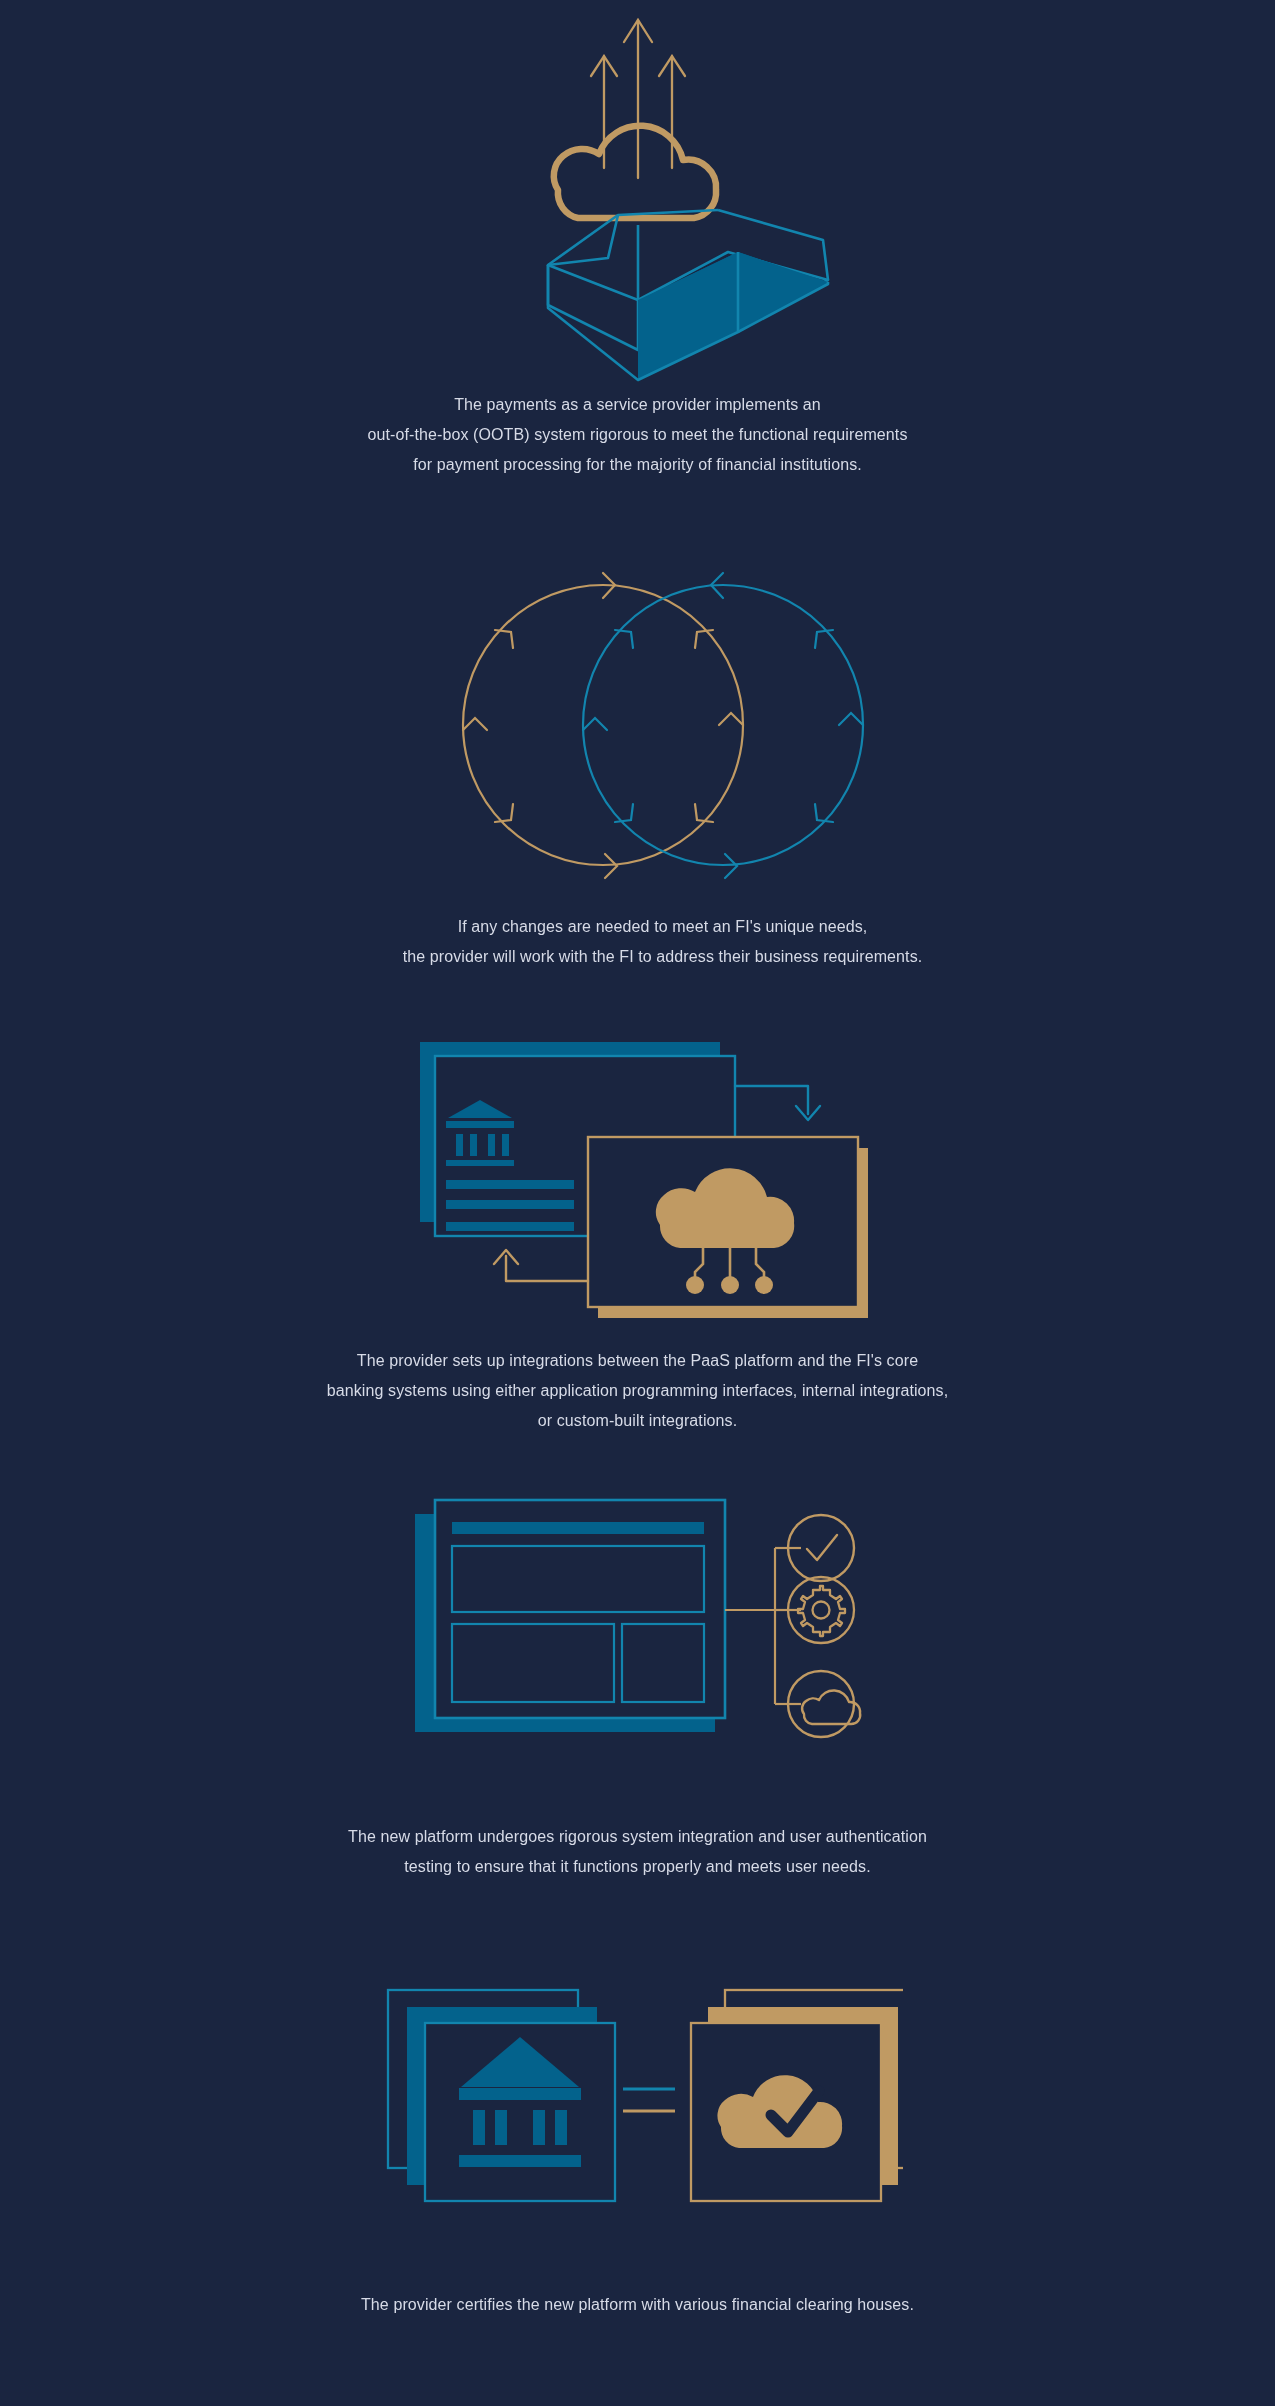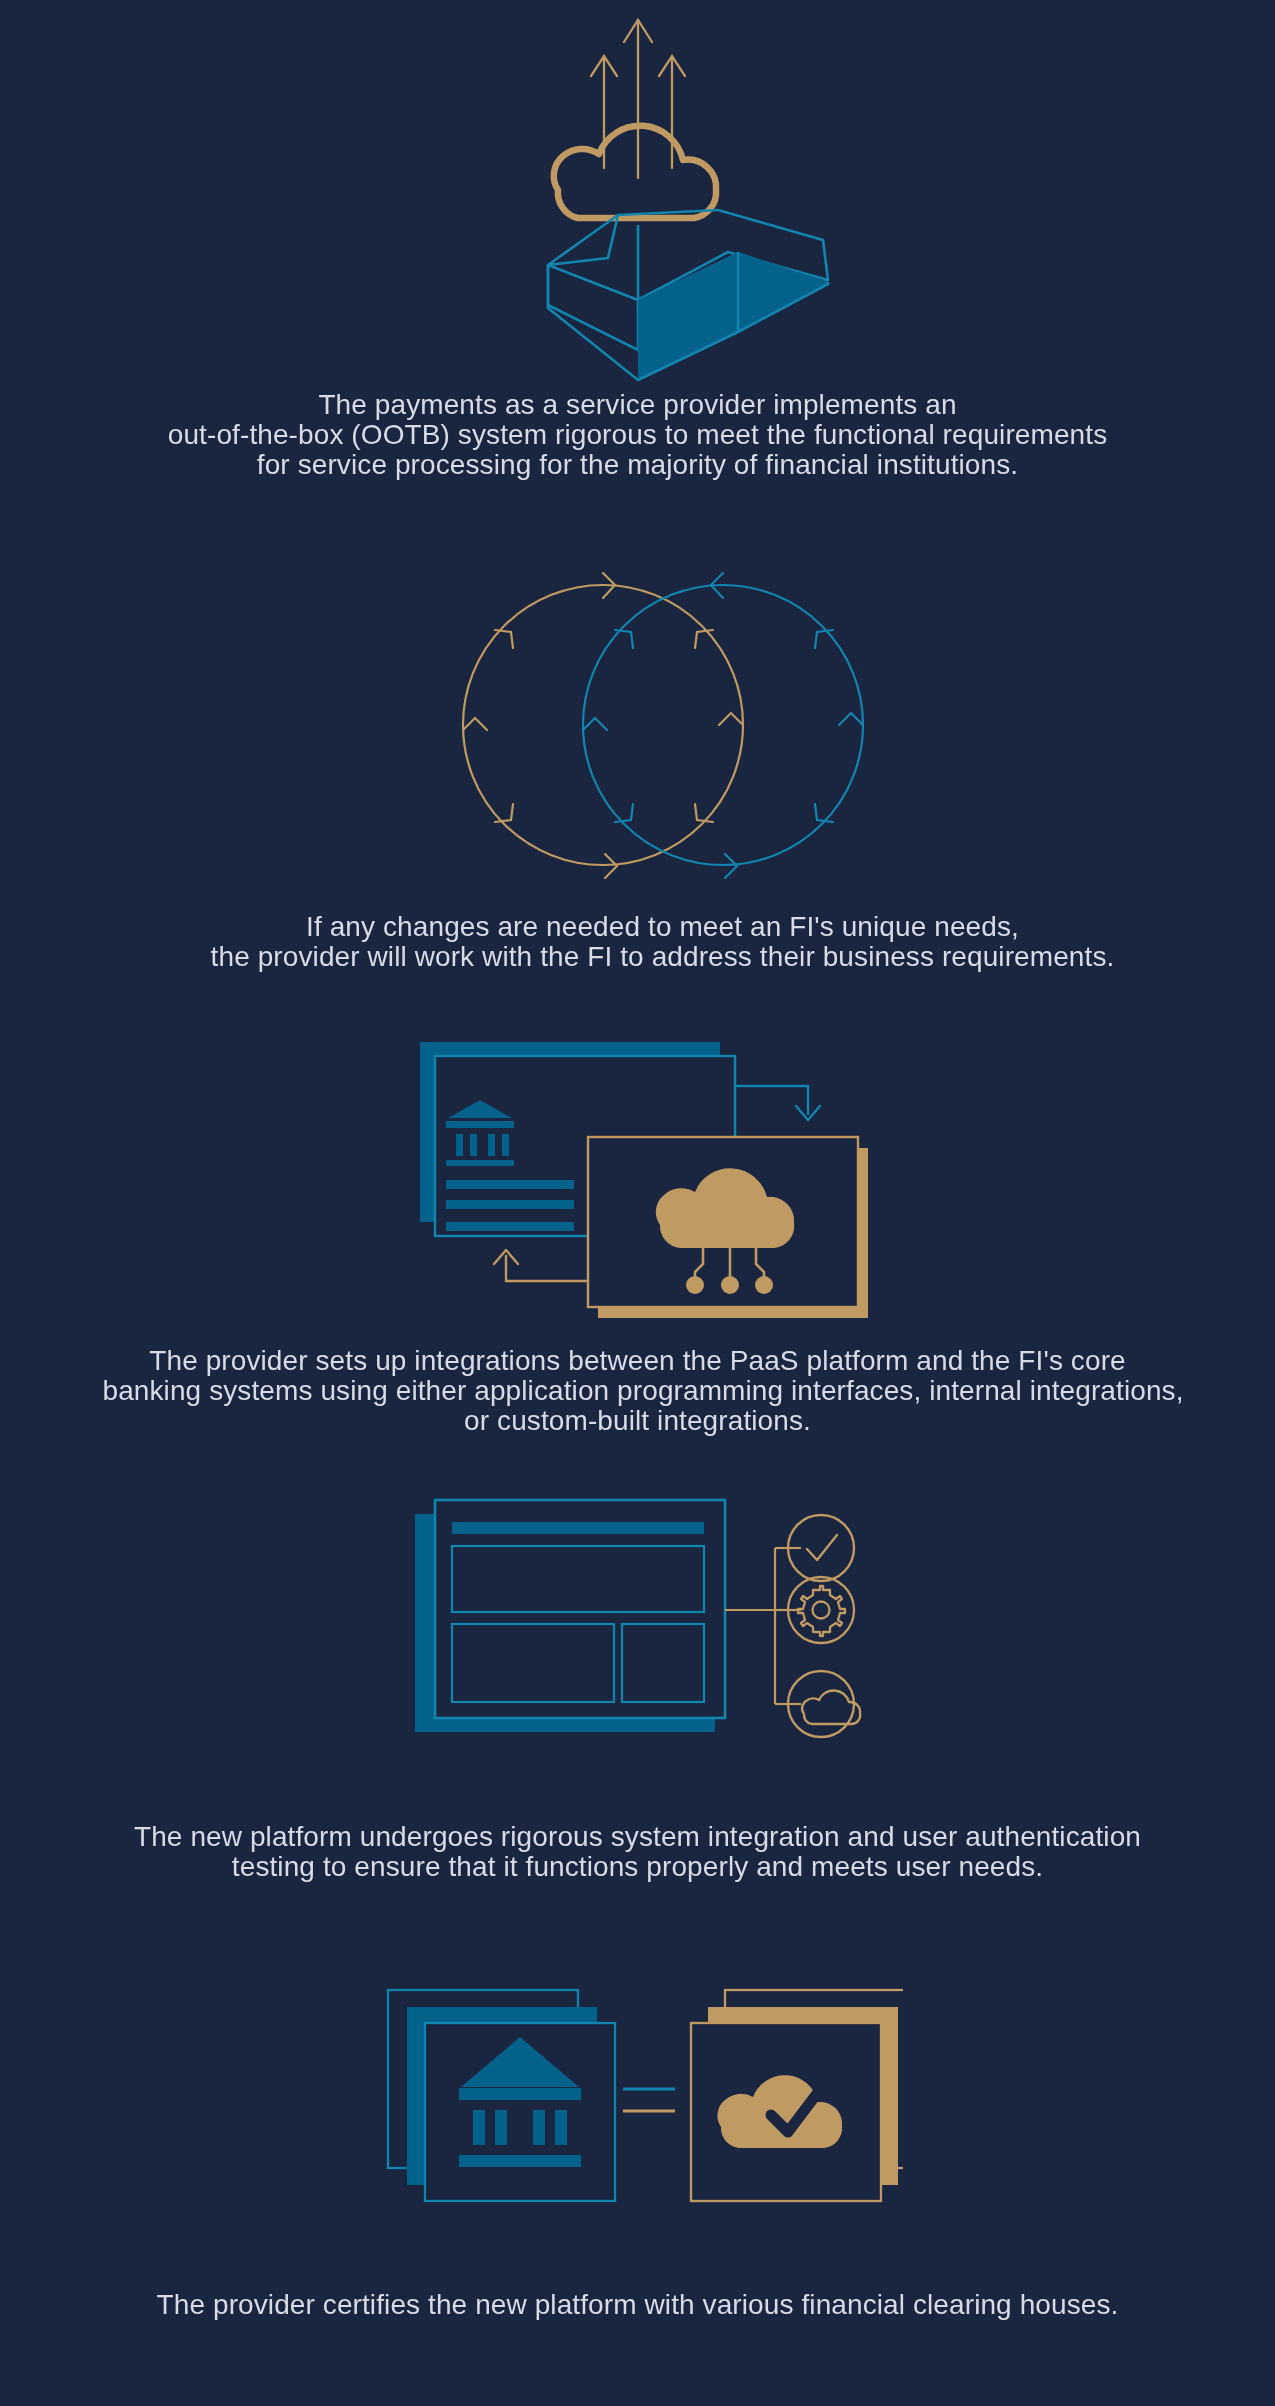--- a/index.html
+++ b/index.html
@@ -29,21 +29,21 @@
     width: 1275px;
     display: block;
   }
   .art svg { display: block; margin: 0 auto; }
 
   .caption {
     width: 1070px;
     margin: 0 auto;
     text-align: center;
     color: #d7dbe7;
-    font-size: 28px;
+    font-size: 16px;
     line-height: 30px;
     font-weight: 400;
     letter-spacing: 0.1px;
   }
   .caption .ln { display: block; white-space: pre; }
 </style>
 </head>
 <body>
 
 <div id="page">
@@ -87,21 +87,21 @@
           <g fill="none" stroke="#1285ae" stroke-width="2.6" stroke-linejoin="round">
             <polyline points="120,265 120,308 210,380 310,332 310,252"></polyline>
             <polyline points="310,332 400,284 400,282"></polyline>
           </g>
         </g>
       </svg>
     </div>
     <div class="caption">
       <span class="ln">The payments as a service provider implements an</span>
       <span class="ln">out-of-the-box (OOTB) system rigorous to meet the functional requirements</span>
-      <span class="ln">for service processing for the majority of financial institutions.</span>
+      <span class="ln">for payment processing for the majority of financial institutions.</span>
     </div>
   </div>
 
   <div class="step" style="top:560px;padding-left:25px;">
     <div class="art">
       <svg width="460" height="330" viewBox="0 0 460 330" aria-hidden="true">
         <g fill="none" stroke-width="2.2" stroke-linecap="round">
           <g stroke="#c09a63">
             <circle cx="170" cy="165" r="140"></circle>
             <polyline points="170,13 182,25 170,38"></polyline>

